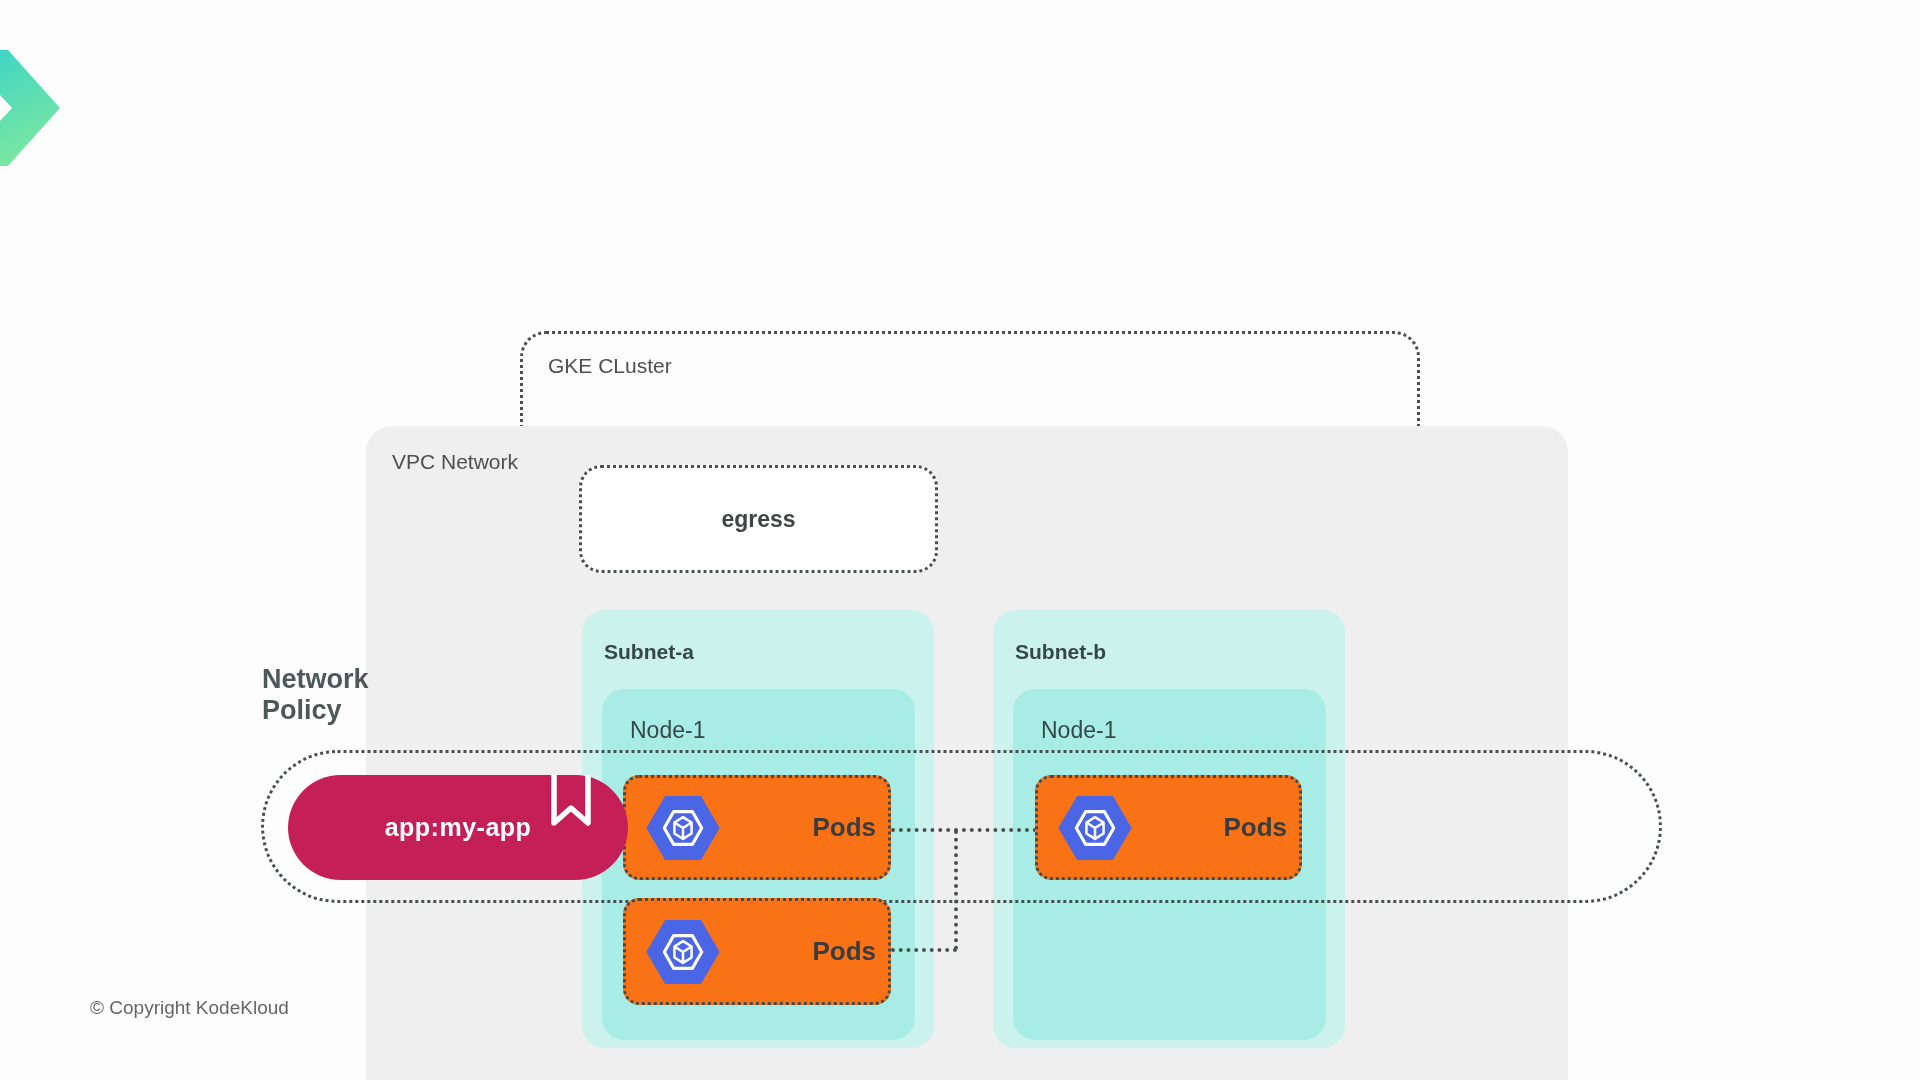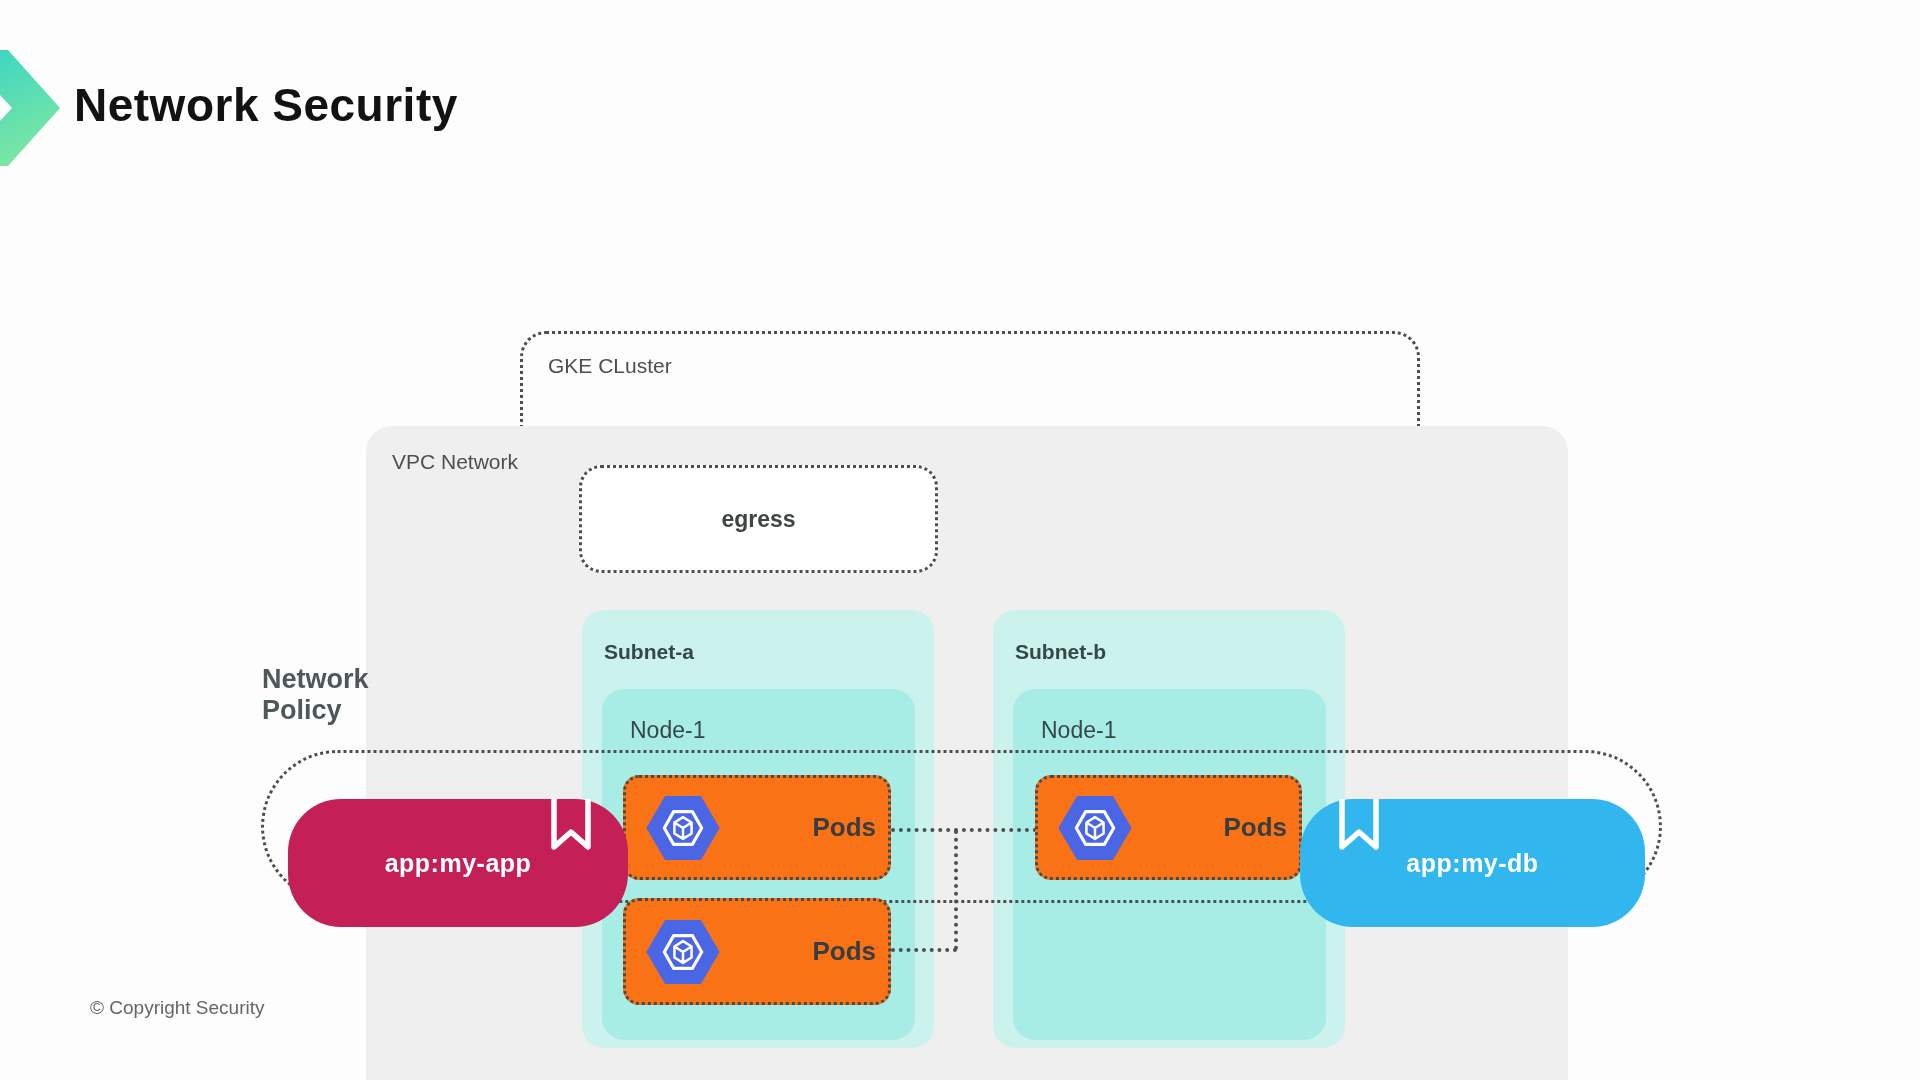--- a/index.html
+++ b/index.html
@@ -57,22 +57,22 @@
   .pods{position:absolute;background:#f97316;border:3px dotted #444a4a;border-radius:16px;
         box-sizing:border-box;display:flex;align-items:center;justify-content:space-between;
         padding:0 12px 0 18px;z-index:4;}
   .pods-a1{left:623px;top:775px;width:268px;height:105px;}
   .pods-a2{left:623px;top:898px;width:268px;height:107px;}
   .pods-b{left:1035px;top:775px;width:267px;height:105px;}
   .pods-label{font-size:26px;font-weight:bold;color:#393d3d;}
   .hex-icon{width:78px;height:70px;flex:0 0 auto;}
 
   
-  .pill{position:absolute;top:775px;height:128px;border-radius:53px;z-index:5;
-        display:flex;align-items:center;justify-content:center;margin-top:24px;}
+  .pill{position:absolute;top:775px;height:105px;border-radius:53px;z-index:5;
+        display:flex;align-items:center;justify-content:center;}
   .pill-label{color:#fff;font-size:25px;font-weight:bold;letter-spacing:.5px;}
   .pill-app{left:288px;width:340px;background:var(--c-pill_app,#c42057);}
   .pill-db{left:1300px;width:345px;background:var(--c-pill_db,#31b7ee);}
   .bookmark{position:absolute;top:0;width:44px;height:58px;}
   .bookmark-right{left:261px;}
   .bookmark-left{left:37px;}
 
   .copyright{position:absolute;left:90px;top:997px;font-size:19px;color:#666;}
 </style>
 </head>
@@ -82,21 +82,20 @@
 
   <svg class="logo" viewBox="0 0 60 120" aria-hidden="true">
     <defs>
       <linearGradient id="logograd" x1="0" y1="0" x2="0.4" y2="1">
         <stop offset="0" stop-color="#35d3c8"></stop>
         <stop offset="1" stop-color="#79e6a3"></stop>
       </linearGradient>
     </defs>
     <path d="M -42 2 L 8 2 L 60 60 L 8 118 L -42 118 L 12 60 Z" fill="url(#logograd)"></path>
   </svg>
-  <div class="page-title">Network Security</div>
 
   <div class="gke-cluster">
     <div class="gke-label">GKE CLuster</div>
   </div>
 
   <div class="vpc"></div>
   <div class="vpc-label">VPC Network</div>
 
   <div class="gate egress">
     <span class="gate-label">egress</span>
@@ -152,21 +151,15 @@
     <span class="pods-label">Pods</span>
   </div>
 
   <div class="pill pill-app">
     <span class="pill-label">app:my-app</span>
     <svg class="bookmark bookmark-right" viewBox="0 0 44 58">
       <path d="M5 0 V48 L22 33 L39 48 V0" fill="none" stroke="#fff" stroke-width="5.5" stroke-linejoin="round" stroke-linecap="round"></path>
     </svg>
   </div>
 
-  <div class="pill pill-db">
-    <svg class="bookmark bookmark-left" viewBox="0 0 44 58">
-      <path d="M5 0 V48 L22 33 L39 48 V0" fill="none" stroke="#fff" stroke-width="5.5" stroke-linejoin="round" stroke-linecap="round"></path>
-    </svg>
-    <span class="pill-label">app:my-db</span>
-  </div>
 
-  <div class="copyright">© Copyright Security</div>
+  <div class="copyright">© Copyright KodeKloud</div>
 </div>
 
 </body></html>

